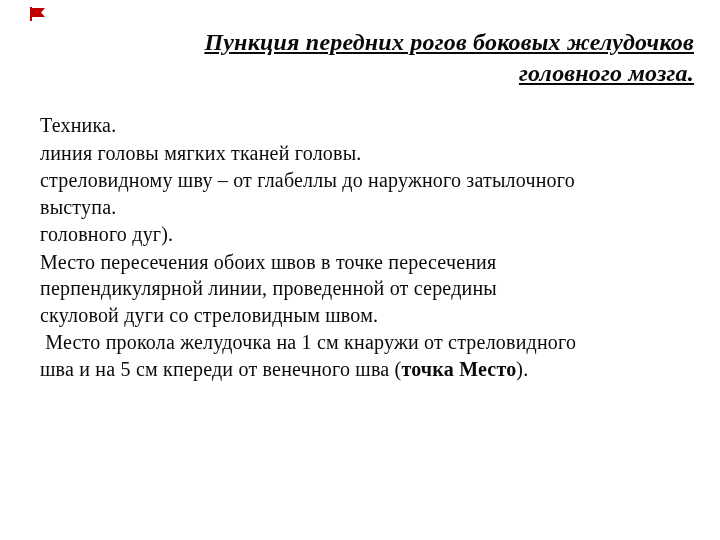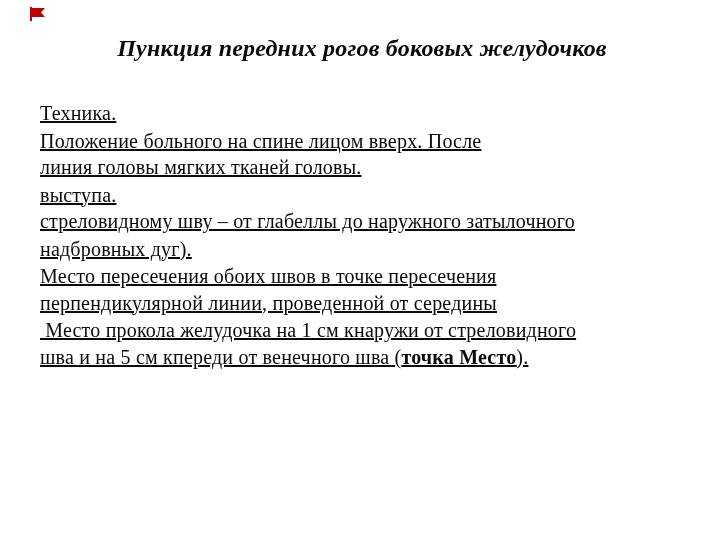--- a/index.html
+++ b/index.html
@@ -18,42 +18,42 @@
   }
   .red-flag {
     position: absolute;
     left: 28px;
     top: 6px;
     width: 20px;
     height: 16px;
   }
   .title-block {
     position: absolute;
-    top: 33px;
+    top: 27px;
     left: 30px;
     right: 26px;
-    text-align: center;
+    text-align: right;
     font-weight: bold;
     font-style: italic;
     font-size: 24px;
     line-height: 31px;
     letter-spacing: 0.2px;
+    text-decoration: underline;
   }
   .title-line {
     white-space: pre;
   }
   .body-block {
     position: absolute;
-    top: 100px;
+    top: 112px;
     left: 40px;
     right: 26px;
     font-size: 20px;
     line-height: 26.5px;
     letter-spacing: 0.2px;
-    text-decoration: underline;
   }
   .paragraph {
     margin: 0 0 1px 0;
   }
   .line {
     white-space: pre;
   }
   .seg-bold {
     font-weight: bold;
   }
@@ -63,40 +63,41 @@
 
 <div class="slide">
 
   <svg class="red-flag" viewBox="0 0 20 16" xmlns="http://www.w3.org/2000/svg" aria-hidden="true">
     <path id="flag-path" d="M3,1 L3,15" stroke="#c00000" stroke-width="2" fill="none"></path>
     <path id="flag-pennant" d="M3,2 L17,2 L13,6.5 L17,11 L3,11 Z" fill="#c00000"></path>
   </svg>
 
   <div class="title-block">
       <div class="title-line">Пункция передних рогов боковых желудочков</div>
+      <div class="title-line">головного мозга.</div>
     </div>
 
   <div class="body-block">
       <div class="paragraph">
         <div class="line"><span class="seg">Техника.</span></div>
       </div>
       <div class="paragraph">
-        <div class="line"><span class="seg">Положение больного на спине лицом вверх. После</span></div>
         <div class="line"><span class="seg">линия головы мягких тканей головы.</span></div>
       </div>
       <div class="paragraph">
+        <div class="line"><span class="seg">стреловидному шву – от глабеллы до наружного затылочного</span></div>
         <div class="line"><span class="seg">выступа.</span></div>
-        <div class="line"><span class="seg">стреловидному шву – от глабеллы до наружного затылочного</span></div>
       </div>
       <div class="paragraph">
-        <div class="line"><span class="seg">надбровных дуг).</span></div>
+        <div class="line"><span class="seg">головного дуг).</span></div>
       </div>
       <div class="paragraph">
         <div class="line"><span class="seg">Место пересечения обоих швов в точке пересечения</span></div>
         <div class="line"><span class="seg">перпендикулярной линии, проведенной от середины</span></div>
+        <div class="line"><span class="seg">скуловой дуги со стреловидным швом.</span></div>
       </div>
       <div class="paragraph">
         <div class="line"><span class="seg"> Место прокола желудочка на 1 см кнаружи от стреловидного</span></div>
         <div class="line"><span class="seg">шва и на 5 см кпереди от венечного шва (</span><span class="seg-bold">точка Место</span><span class="seg">).</span></div>
       </div>
     </div>
 
 </div>
 
 </body></html>

